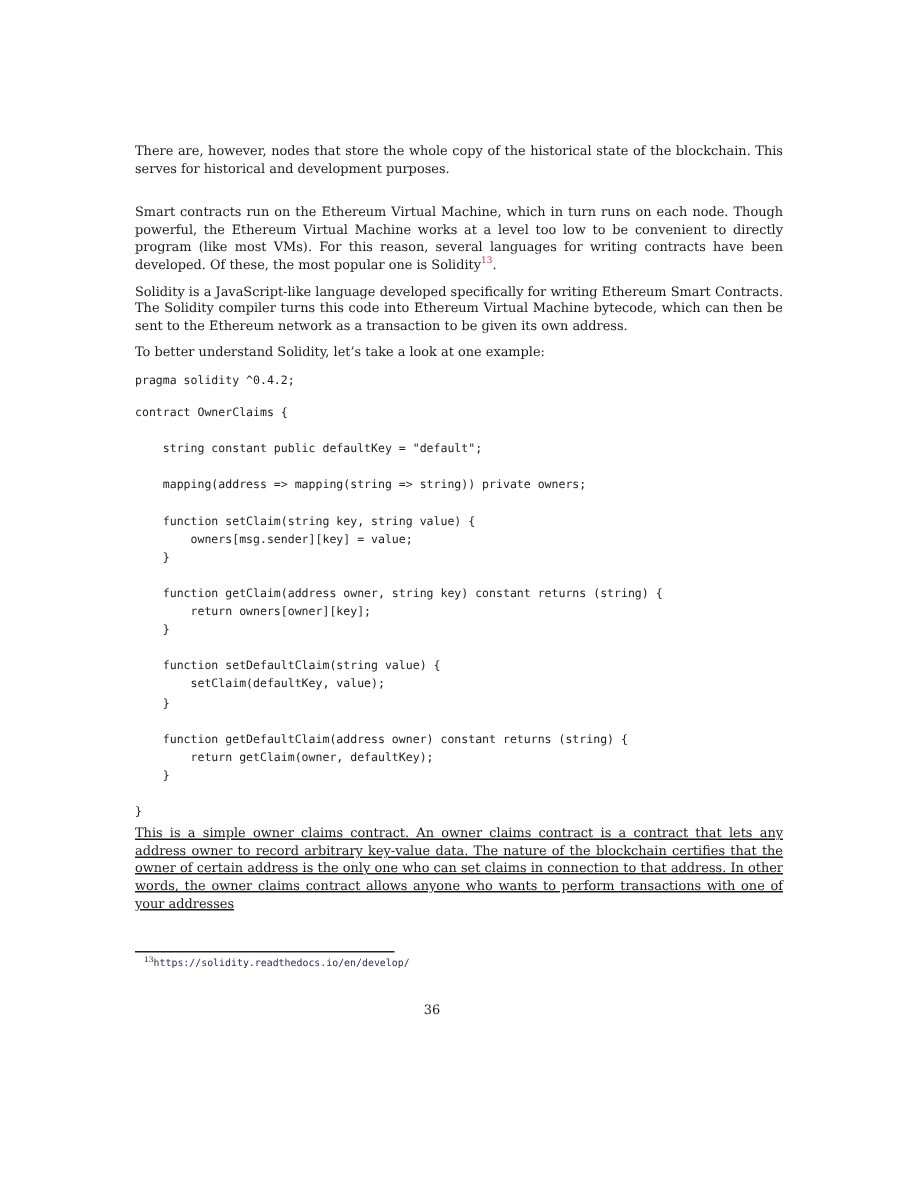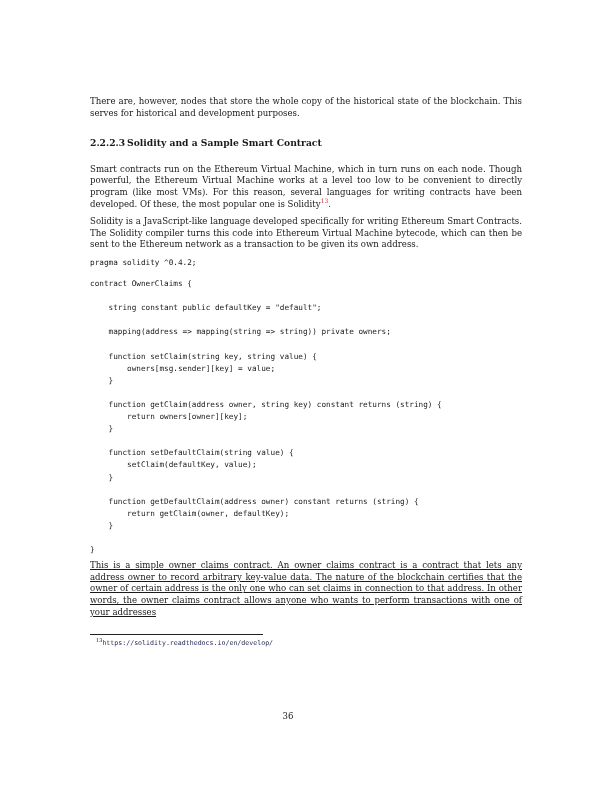--- a/index.html
+++ b/index.html
@@ -10,36 +10,34 @@
     .section-heading { font-weight: bold; font-size: 9.2px; margin: 0 0 15px 0; }
     .section-heading .num { display: inline-block; width: 37px; }
     .sup-link { color: #cc3344; font-size: 6px; vertical-align: 4px; line-height: 0; }
     .code { font-family: "DejaVu Sans Mono", "Liberation Mono", monospace; font-size: 7.7px; line-height: 12.1px; white-space: pre; margin: 0 0 4px 0; }
     .code-line { display: block; height: 12.1px; }
     .after-code { margin-top: 2px; text-decoration: underline; }
     .footnote-rule { position: absolute; left: 90px; top: 634px; width: 173px; height: 0; border-top: 0.8px solid #222; }
     .footnote { position: absolute; left: 96px; top: 637px; font-family: "DejaVu Serif", "Liberation Serif", serif; font-size: 6.8px; color: #1a1a1a; }
     .footnote .fn-num { font-size: 5px; vertical-align: 3px; }
     .footnote .fn-url { font-family: "DejaVu Sans Mono", "Liberation Mono", monospace; font-size: 6.6px; color: #2a2a5a; margin-top: 36px; }
-    .page-number { position: absolute; left: 0; width: 576px; top: 669px; text-align: center; font-family: "DejaVu Serif", "Liberation Serif", serif; font-size: 8.6px; margin-top: 42px; }
+    .page-number { position: absolute; left: 0; width: 576px; top: 669px; text-align: center; font-family: "DejaVu Serif", "Liberation Serif", serif; font-size: 8.6px; }
   </style>
 </head>
 <body>
 
 <div class="page">
   <p class="intro">There are, however, nodes that store the whole copy of the historical state of the blockchain. This serves for historical and development purposes.</p>
 
-  <div class="section-heading">
-    <span class="num">2.2.2.3</span><span>Solidity and a Sample Smart Contract</span>
-  </div>
 
   <p><span>Smart contracts run on the Ethereum Virtual Machine, which in turn runs on each node. Though powerful, the Ethereum Virtual Machine works at a level too low to be convenient to directly program (like most VMs). For this reason, several languages for writing contracts have been developed. Of these, the most popular one is Solidity</span><a class="sup-link">13</a><span>.</span></p>
 
   <p>Solidity is a JavaScript-like language developed specifically for writing Ethereum Smart Contracts. The Solidity compiler turns this code into Ethereum Virtual Machine bytecode, which can then be sent to the Ethereum network as a transaction to be given its own address.</p>
 
+  <p>To better understand Solidity, let’s take a look at one example:</p>
 
   <div class="code" style="margin-bottom:9px;">pragma solidity ^0.4.2;</div>
 
   <div class="code" id="code-block"><span class="code-line">contract OwnerClaims {</span><span class="code-line"></span><span class="code-line">    string constant public defaultKey = "default";</span><span class="code-line"></span><span class="code-line">    mapping(address =&gt; mapping(string =&gt; string)) private owners;</span><span class="code-line"></span><span class="code-line">    function setClaim(string key, string value) {</span><span class="code-line">        owners[msg.sender][key] = value;</span><span class="code-line">    }</span><span class="code-line"></span><span class="code-line">    function getClaim(address owner, string key) constant returns (string) {</span><span class="code-line">        return owners[owner][key];</span><span class="code-line">    }</span><span class="code-line"></span><span class="code-line">    function setDefaultClaim(string value) {</span><span class="code-line">        setClaim(defaultKey, value);</span><span class="code-line">    }</span><span class="code-line"></span><span class="code-line">    function getDefaultClaim(address owner) constant returns (string) {</span><span class="code-line">        return getClaim(owner, defaultKey);</span><span class="code-line">    }</span><span class="code-line"></span><span class="code-line">}</span></div>
 
   <p class="after-code">This is a simple owner claims contract. An owner claims contract is a contract that lets any address owner to record arbitrary key-value data. The nature of the blockchain certifies that the owner of certain address is the only one who can set claims in connection to that address. In other words, the owner claims contract allows anyone who wants to perform transactions with one of your addresses</p>
 </div>
 
 <div class="footnote-rule"></div>
 <div class="footnote">

